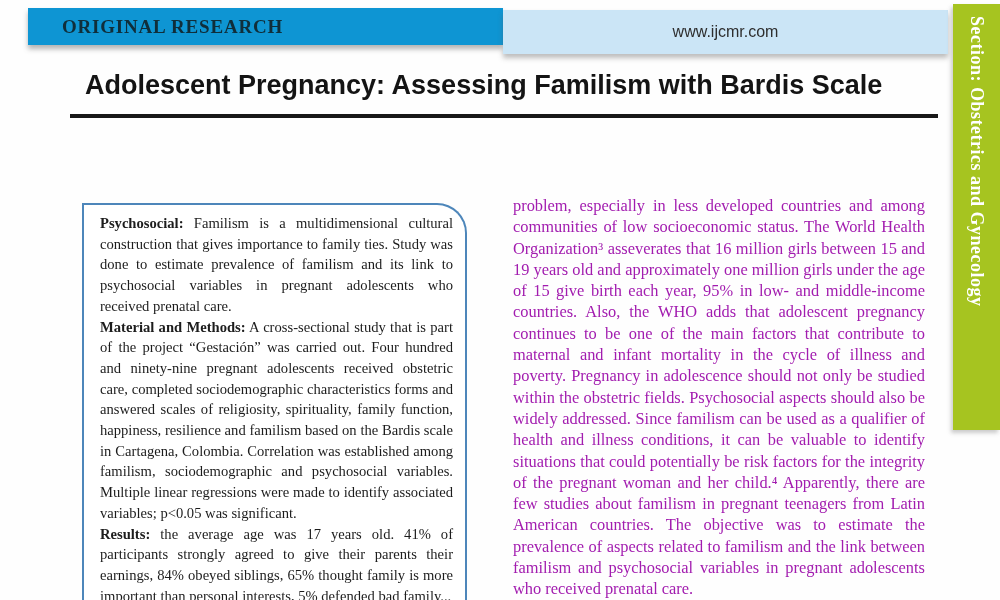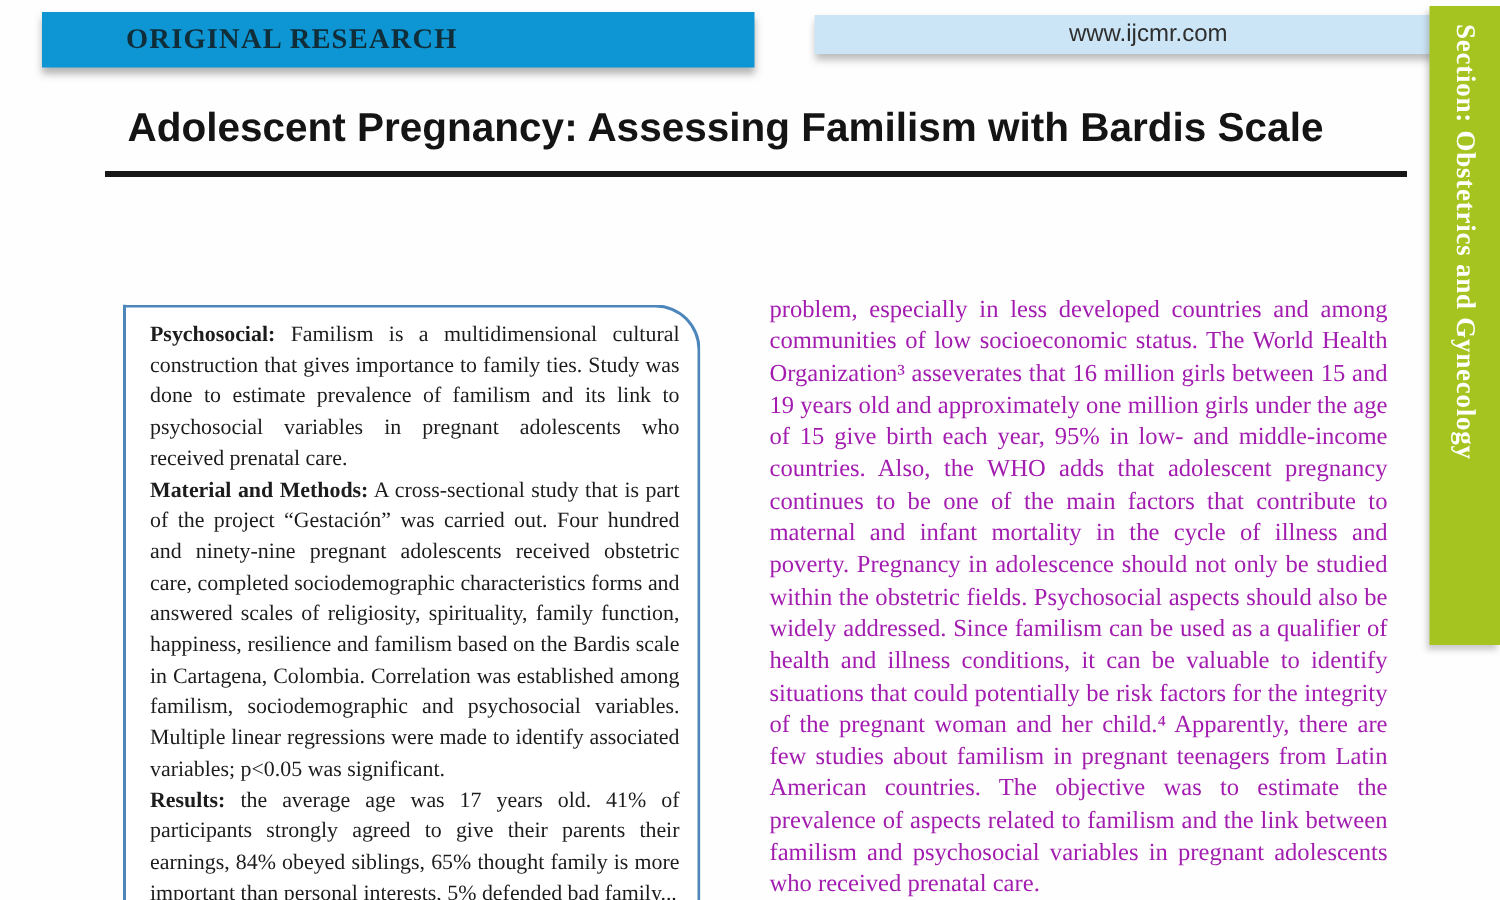--- a/index.html
+++ b/index.html
@@ -12,32 +12,32 @@
     font-family: "Liberation Serif", serif;
     color: #1b1b1b;
   }
 
   
   .banner-dark {
     position: absolute; left: 28px; top: 8px; width: 475px; height: 37px;
     background: #0e95d3;
     box-shadow: 0 4px 5px rgba(90,90,90,0.45);
     display: flex; align-items: center;
-    padding-left: 56px;
+    padding-left: 34px;
   }
   .banner-dark .banner-label {
     font-weight: bold; font-size: 19px; letter-spacing: 0.8px;
     color: #102e3a;
     font-family: "Liberation Serif", serif;
   }
   .banner-light {
-    position: absolute; left: 503px; top: 10px; width: 445px; height: 26px;
+    position: absolute; left: 503px; top: 10px; width: 445px; height: 44px;
     background: #cbe5f6;
     box-shadow: 0 4px 5px rgba(90,90,90,0.40);
-    display: flex; align-items: center; justify-content: center; margin-left: 40px;
+    display: flex; align-items: center; justify-content: center;
   }
   .banner-light .site-label {
     font-family: "Liberation Sans", sans-serif;
     font-size: 16px; color: #2e2e2e;
   }
 
   
   .section-bar {
     position: absolute; left: 953px; top: 4px; width: 47px; height: 426px;
     background: #a6c420;

